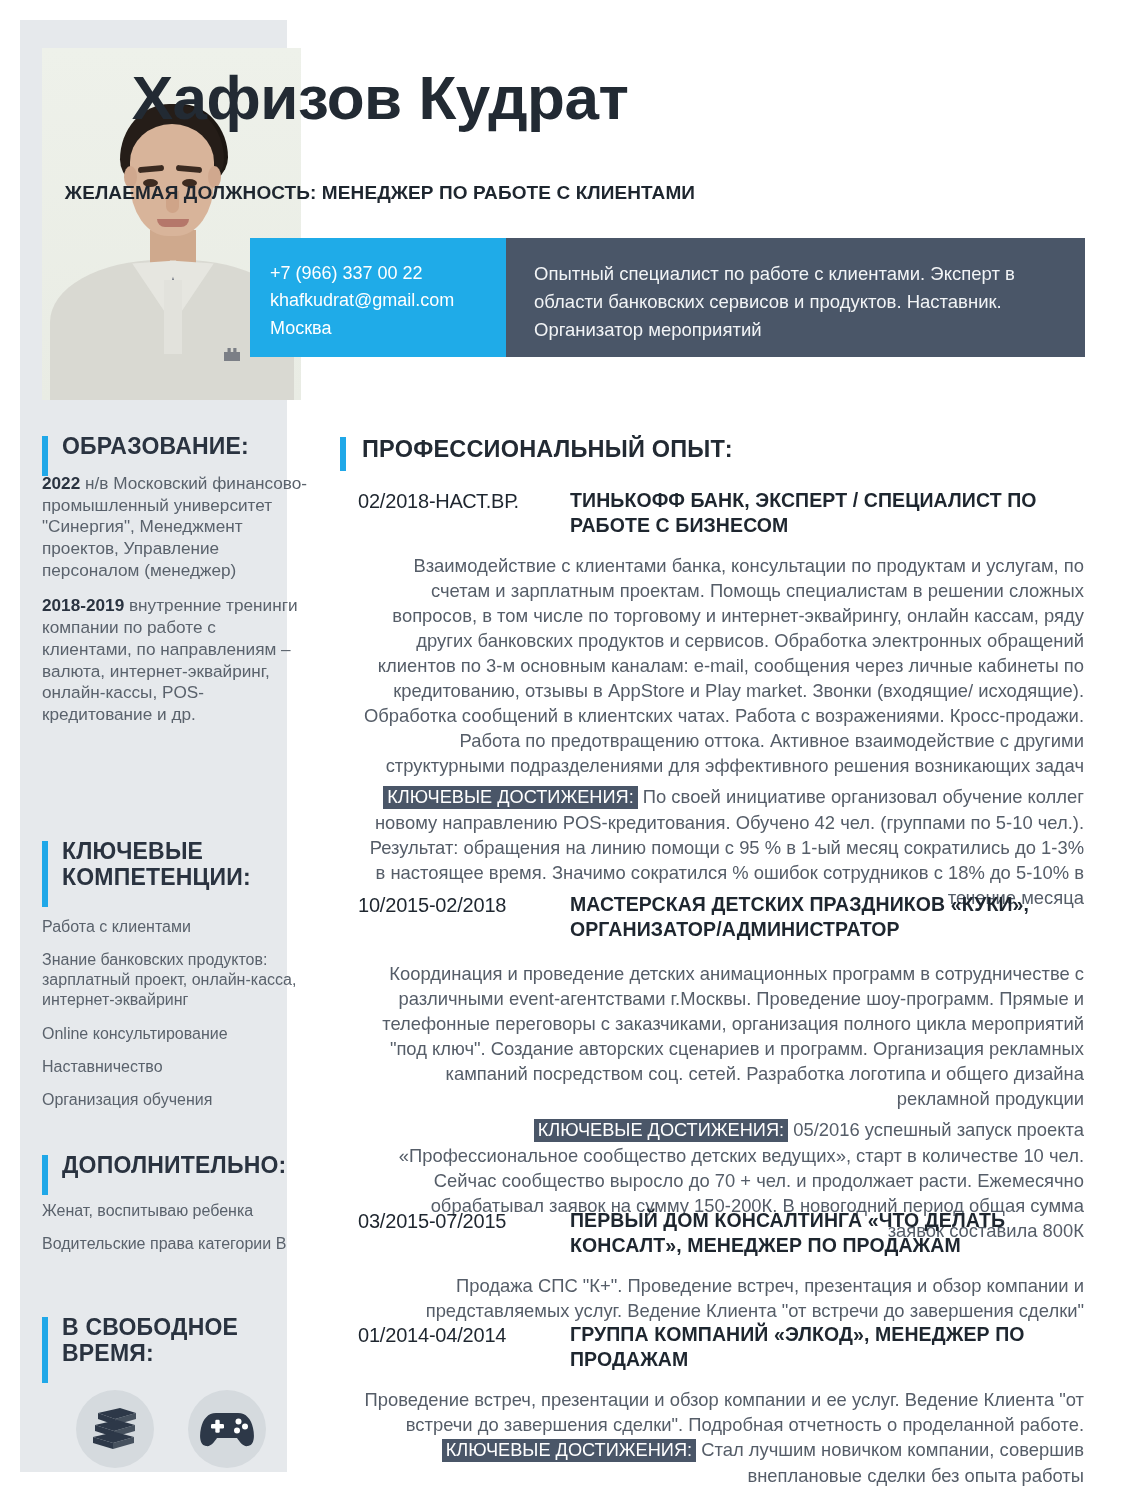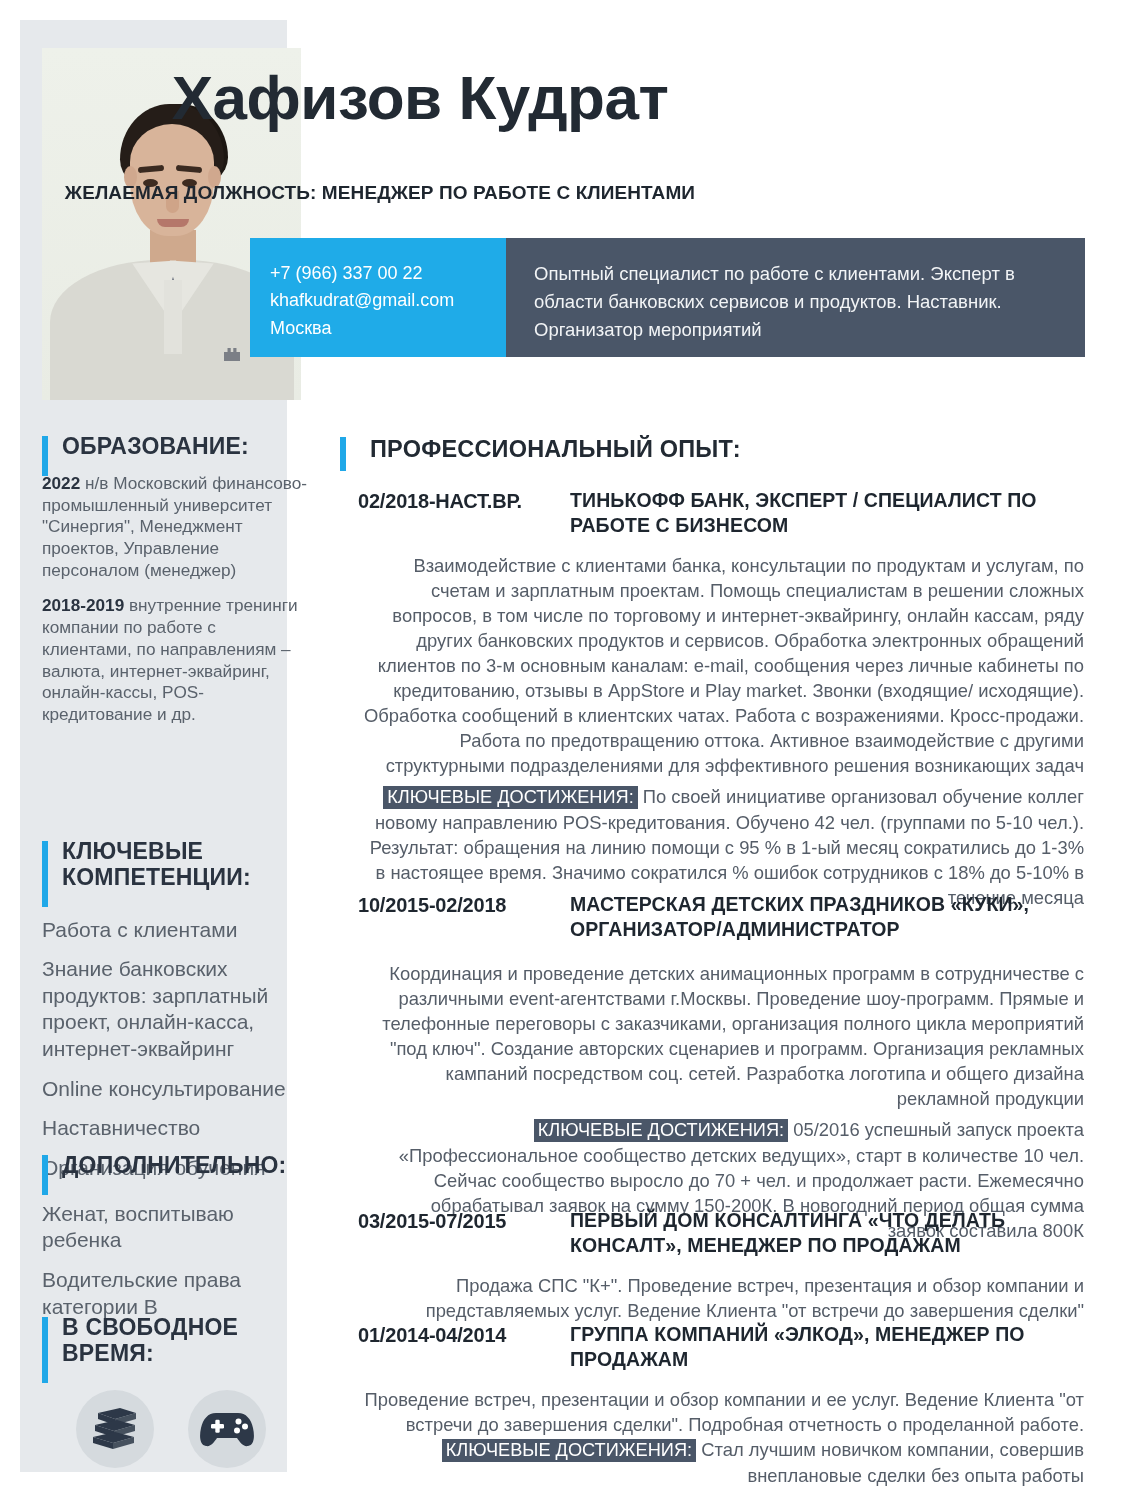--- a/index.html
+++ b/index.html
@@ -158,21 +158,21 @@
   .side-text {
     font-size: 17.2px;
     line-height: 1.27;
     color: #5a626c;
     margin-top: 13px;
   }
   .side-text b { color: #2a3340; font-weight: 700; margin-top: 27px; }
   .side-text + .side-text { margin-top: 13px; }
 
   .comp-item {
-    font-size: 21px;
+    font-size: 16px;
     line-height: 1.27;
     color: #5a626c;
     margin-top: 13px;
   }
 
   .hobby-row {
     position: absolute;
     left: 56px;
     top: 1370px;
     display: flex;
@@ -187,21 +187,20 @@
 
   .name {
     position: absolute;
     left: 0; top: 62px;
     width: 760px;
     text-align: center;
     font-size: 62px;
     font-weight: 700;
     color: #222a33;
     letter-spacing: -0.5px;
-    margin-left: 40px;
   }
   .subtitle {
     position: absolute;
     left: 0; top: 182px;
     width: 760px;
     text-align: center;
     font-size: 19px;
     font-weight: 700;
     color: #1e262f;
     letter-spacing: 0.1px;
@@ -228,21 +227,21 @@
     color: #f2f4f6;
     padding: 22px 20px 0 28px;
     box-sizing: border-box;
     font-size: 18.5px;
     line-height: 1.52;
   }
 
   .main-head {
     position: absolute;
     left: 340px; top: 436px;
-    padding-left: 30px;
+    padding-left: 22px;
     font-size: 23.5px;
     font-weight: 700;
     color: #222a33;
     letter-spacing: 0.2px;
   }
   .main-head::before {
     content: "";
     position: absolute;
     left: 0; top: 1px;
     width: 6px; height: 34px;
@@ -256,21 +255,21 @@
   }
   .exp-head {
     display: flex;
     align-items: flex-start;
     gap: 0;
   }
   .exp-date {
     width: 212px;
     flex: none;
     font-size: 20px;
-    font-weight: 700;
+    font-weight: 400;
     color: #1e262f;
     letter-spacing: -0.2px;
     line-height: 1.3;
   }
   .exp-title {
     flex: 1;
     font-size: 19.5px;
     font-weight: 700;
     color: #1e262f;
     line-height: 1.3;

